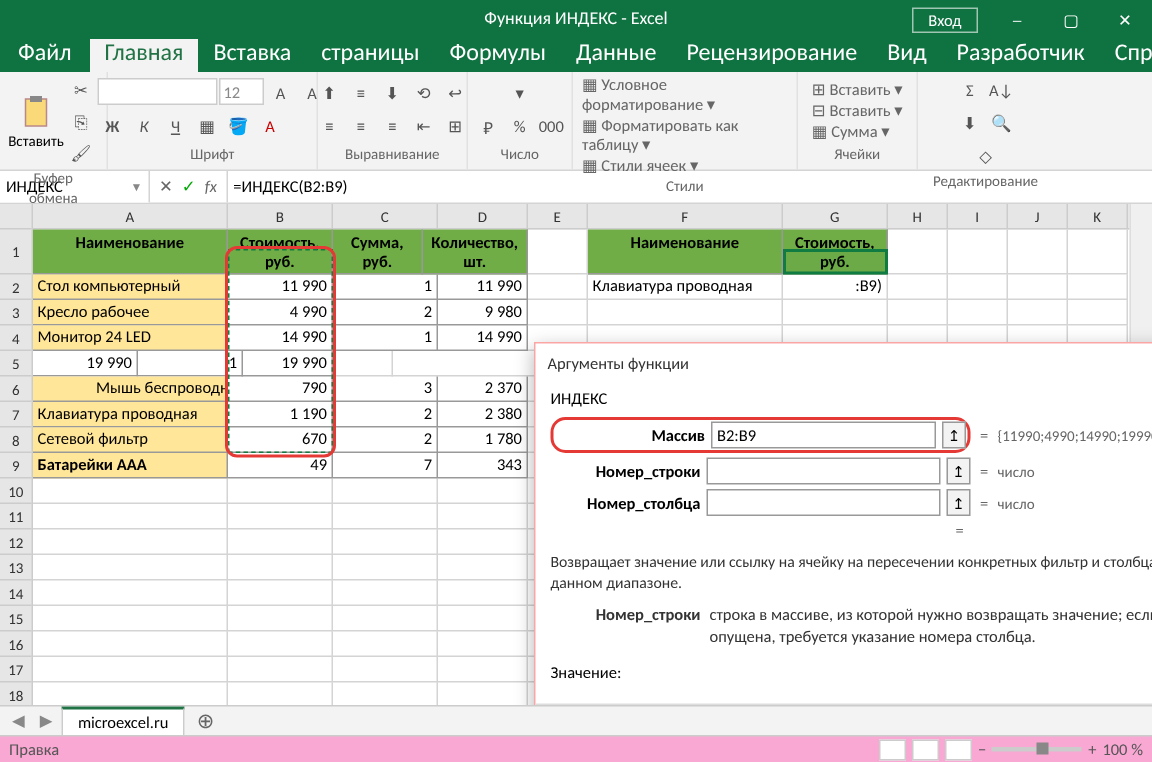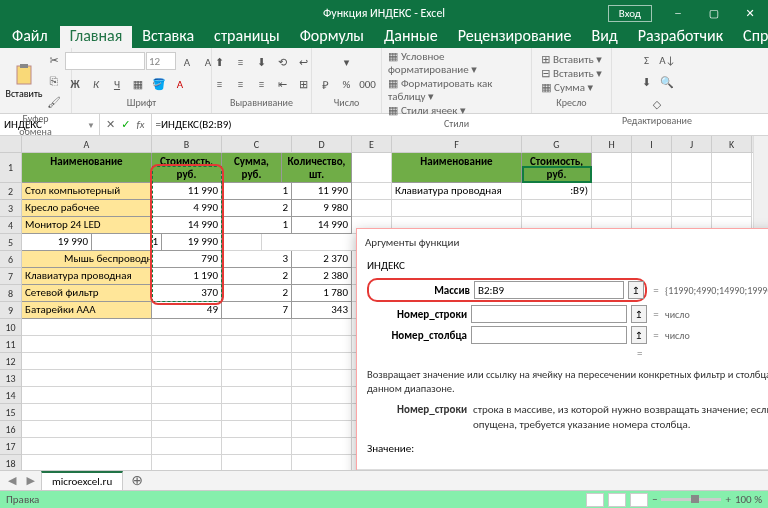--- a/index.html
+++ b/index.html
@@ -71,21 +71,21 @@
 .dlg-result{font-size:11px;margin:10px 0 6px}
 .dlg-footer{border-top:1px solid #ddd;padding:8px 10px;display:flex;justify-content:space-between;align-items:center}
 .dlg-link{color:#0066cc;text-decoration:underline;font-size:11px}
 .dlg-btns{display:flex;gap:6px}
 .dlg-btn{border:1px solid #999;background:#f3f3f3;padding:2px 18px;font-size:11px}
 .dlg-btn.primary{border:1px solid #0078d7;outline:1px solid #0078d7}
 .sheet-tabs{position:absolute;bottom:18px;left:0;right:0;height:20px;background:#f3f3f3;border-top:1px solid #ccc;display:flex;align-items:center;padding:0 4px;gap:2px}
 .st-nav{color:#888;padding:0 4px}
 .st-tab{background:#fff;border:1px solid #ccc;border-bottom:none;padding:2px 10px;font-size:11px;border-top:2px solid #217346}
 .st-add{color:#666;padding:0 6px;font-size:14px}
-.statusbar{position:absolute;bottom:0;left:0;right:0;height:18px;background:#86efac;border-top:1px solid #ccc;display:flex;align-items:center;padding:0 6px;font-size:10px;color:#555;justify-content:space-between}
+.statusbar{position:absolute;bottom:0;left:0;right:0;height:18px;background:#f9a8d4;border-top:1px solid #ccc;display:flex;align-items:center;padding:0 6px;font-size:10px;color:#555;justify-content:space-between}
 .sb-right{display:flex;align-items:center;gap:4px}
 .sb-view{width:18px;height:14px;border:1px solid #ccc;background:#fff}
 .sb-slider{width:60px;height:3px;background:#ccc;position:relative}
 .sb-slider::after{content:"";position:absolute;left:50%;top:-3px;width:8px;height:8px;background:#888}
 .scrollbar-v{position:absolute;right:0;top:0;bottom:0;width:15px;background:#f0f0f0;border-left:1px solid #ddd}
 .sb-right-dlg{display:flex;align-items:center}
 </style>
 </head>
 <body>
 
@@ -198,21 +198,21 @@
       <div>▦ <span>Стили ячеек</span> ▾</div>
     </div>
     <div class="group-label">Стили</div>
   </div>
   <div class="group" style="width:80px">
     <div class="group-content" style="flex-direction:column;align-items:flex-start;gap:1px;font-size:10px;color:#666">
       <div>⊞ <span>Вставить</span> ▾</div>
       <div>⊟ <span>Вставить</span> ▾</div>
       <div>▦ <span>Сумма</span> ▾</div>
     </div>
-    <div class="group-label">Кресло</div>
+    <div class="group-label">Ячейки</div>
   </div>
   <div class="group" style="width:90px;border-right:none">
     <div class="group-content" style="flex-direction:column;gap:2px">
       <div class="rb-row">
           <div class="rb-btn">Σ</div>
           <div class="rb-btn">A↓</div>
         </div>
       <div class="rb-row">
           <div class="rb-btn">⬇</div>
           <div class="rb-btn">🔍</div>
@@ -361,33 +361,33 @@
           <div class="cell" style="width: 40px;"></div>
           <div class="cell" style="width: 130px;"></div>
           <div class="cell" style="width: 70px;"></div>
           <div class="cell" style="width: 40px;"></div>
           <div class="cell" style="width: 40px;"></div>
           <div class="cell" style="width: 40px;"></div>
           <div class="cell" style="width: 40px;"></div>
         </div>
         <div class="row">
           <div class="cell name" style="width: 130px;">Сетевой фильтр</div>
-          <div class="cell num" style="width: 70px;">370</div>
+          <div class="cell num" style="width: 70px;">670</div>
           <div class="cell num" style="width: 70px;">2</div>
           <div class="cell num" style="width: 60px;">1 780</div>
           <div class="cell" style="width: 40px;"></div>
           <div class="cell" style="width: 130px;"></div>
           <div class="cell" style="width: 70px;"></div>
           <div class="cell" style="width: 40px;"></div>
           <div class="cell" style="width: 40px;"></div>
           <div class="cell" style="width: 40px;"></div>
           <div class="cell" style="width: 40px;"></div>
         </div>
         <div class="row">
-          <div class="cell name" style="width: 130px;">Батарейки ААА</div>
+          <div class="cell name" style="width: 130px; font-weight: bold;">Батарейки ААА</div>
           <div class="cell num" style="width: 70px;">49</div>
           <div class="cell num" style="width: 70px;">7</div>
           <div class="cell num" style="width: 60px;">343</div>
           <div class="cell" style="width: 40px;"></div>
           <div class="cell" style="width: 130px;"></div>
           <div class="cell" style="width: 70px;"></div>
           <div class="cell" style="width: 40px;"></div>
           <div class="cell" style="width: 40px;"></div>
           <div class="cell" style="width: 40px;"></div>
           <div class="cell" style="width: 40px;"></div>

